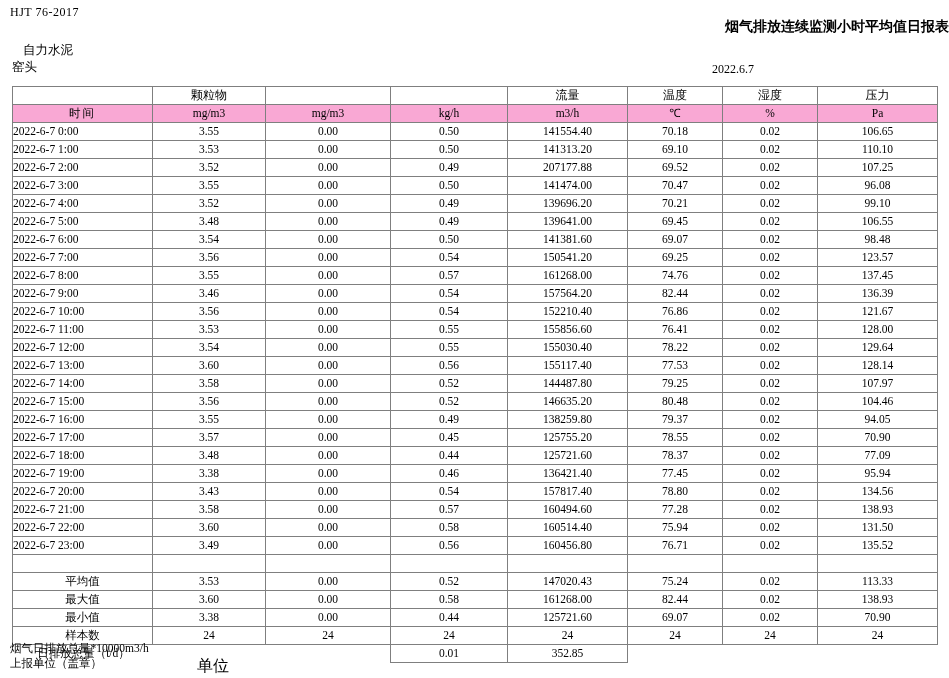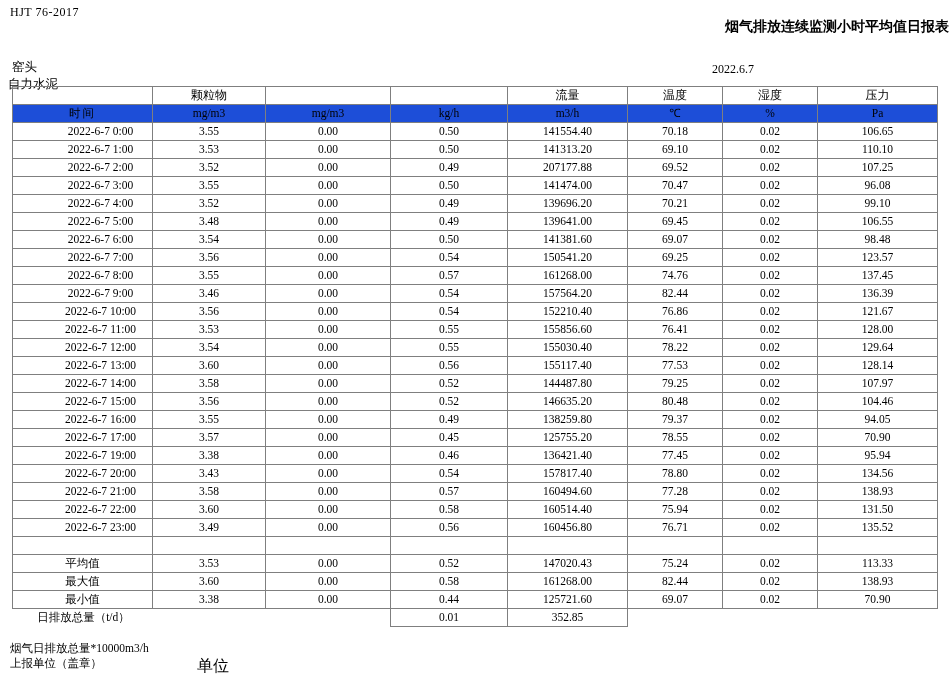--- a/index.html
+++ b/index.html
@@ -33,24 +33,23 @@
     left: 0;
     top: 18px;
     width: 949px;
     text-align: right;
     font-size: 14px;
     font-weight: bold;
     font-family: "Liberation Sans", sans-serif;
   }
   .company {
     position: absolute;
-    left: 8px;
+    left: 23px;
     top: 42px;
     font-size: 12.5px;
-    margin-top: 34px;
   }
   .facility {
     position: absolute;
     left: 12px;
     top: 59px;
     font-size: 12.5px;
   }
   .report-date {
     position: absolute;
     left: 712px;
@@ -77,35 +76,34 @@
     font-family: "Liberation Serif", serif;
     white-space: nowrap;
     overflow: hidden;
   }
   .hdr-row td {
     height: 32px;
     line-height: 32px;
     font-size: 12px;
   }
   .unit-row td {
-    background: #1d4ed8;
+    background: #f9a8d4;
     height: 19px;
     line-height: 19px;
     font-size: 11.5px;
   }
   .unit-row td.timehdr {
     letter-spacing: 2px;
   }
   .data-row td {
     height: 17.2px;
     line-height: 17.2px;
   }
   .data-row td.tcol {
-    text-align: center;
-    padding-left: 36px;
+    text-align: left;
   }
   .blank-row td {
     height: 12px;
     line-height: 12px;
     border-left: 1px solid #7f7f7f;
     border-right: 1px solid #7f7f7f;
     border-top: 1px solid #7f7f7f;
     border-bottom: 1px solid #7f7f7f;
   }
   .summary-row td {
@@ -363,20 +361,30 @@
         <td class="tcol">2022-6-7  17:00</td>
         <td>3.57</td>
         <td>0.00</td>
         <td>0.45</td>
         <td>125755.20</td>
         <td>78.55</td>
         <td>0.02</td>
         <td>70.90</td>
       </tr>
       <tr class="data-row">
+        <td class="tcol">2022-6-7  18:00</td>
+        <td>3.48</td>
+        <td>0.00</td>
+        <td>0.44</td>
+        <td>125721.60</td>
+        <td>78.37</td>
+        <td>0.02</td>
+        <td>77.09</td>
+      </tr>
+      <tr class="data-row">
         <td class="tcol">2022-6-7  19:00</td>
         <td>3.38</td>
         <td>0.00</td>
         <td>0.46</td>
         <td>136421.40</td>
         <td>77.45</td>
         <td>0.02</td>
         <td>95.94</td>
       </tr>
       <tr class="data-row">
@@ -453,20 +461,30 @@
       </tr>
       <tr class="summary-row">
         <td>最小值</td>
         <td>3.38</td>
         <td>0.00</td>
         <td>0.44</td>
         <td>125721.60</td>
         <td>69.07</td>
         <td>0.02</td>
         <td>70.90</td>
+      </tr>
+      <tr class="summary-row">
+        <td>样本数</td>
+        <td>24</td>
+        <td>24</td>
+        <td>24</td>
+        <td>24</td>
+        <td>24</td>
+        <td>24</td>
+        <td>24</td>
       </tr>
 
       <tr class="total-row">
         <td class="nb-lr" style="text-align:center;padding-left:2px;">日排放总量（t/d）</td>
         <td class="nb"></td>
         <td class="nb"></td>
         <td>0.01</td>
         <td>352.85</td>
         <td class="nb"></td>
         <td class="nb"></td>

